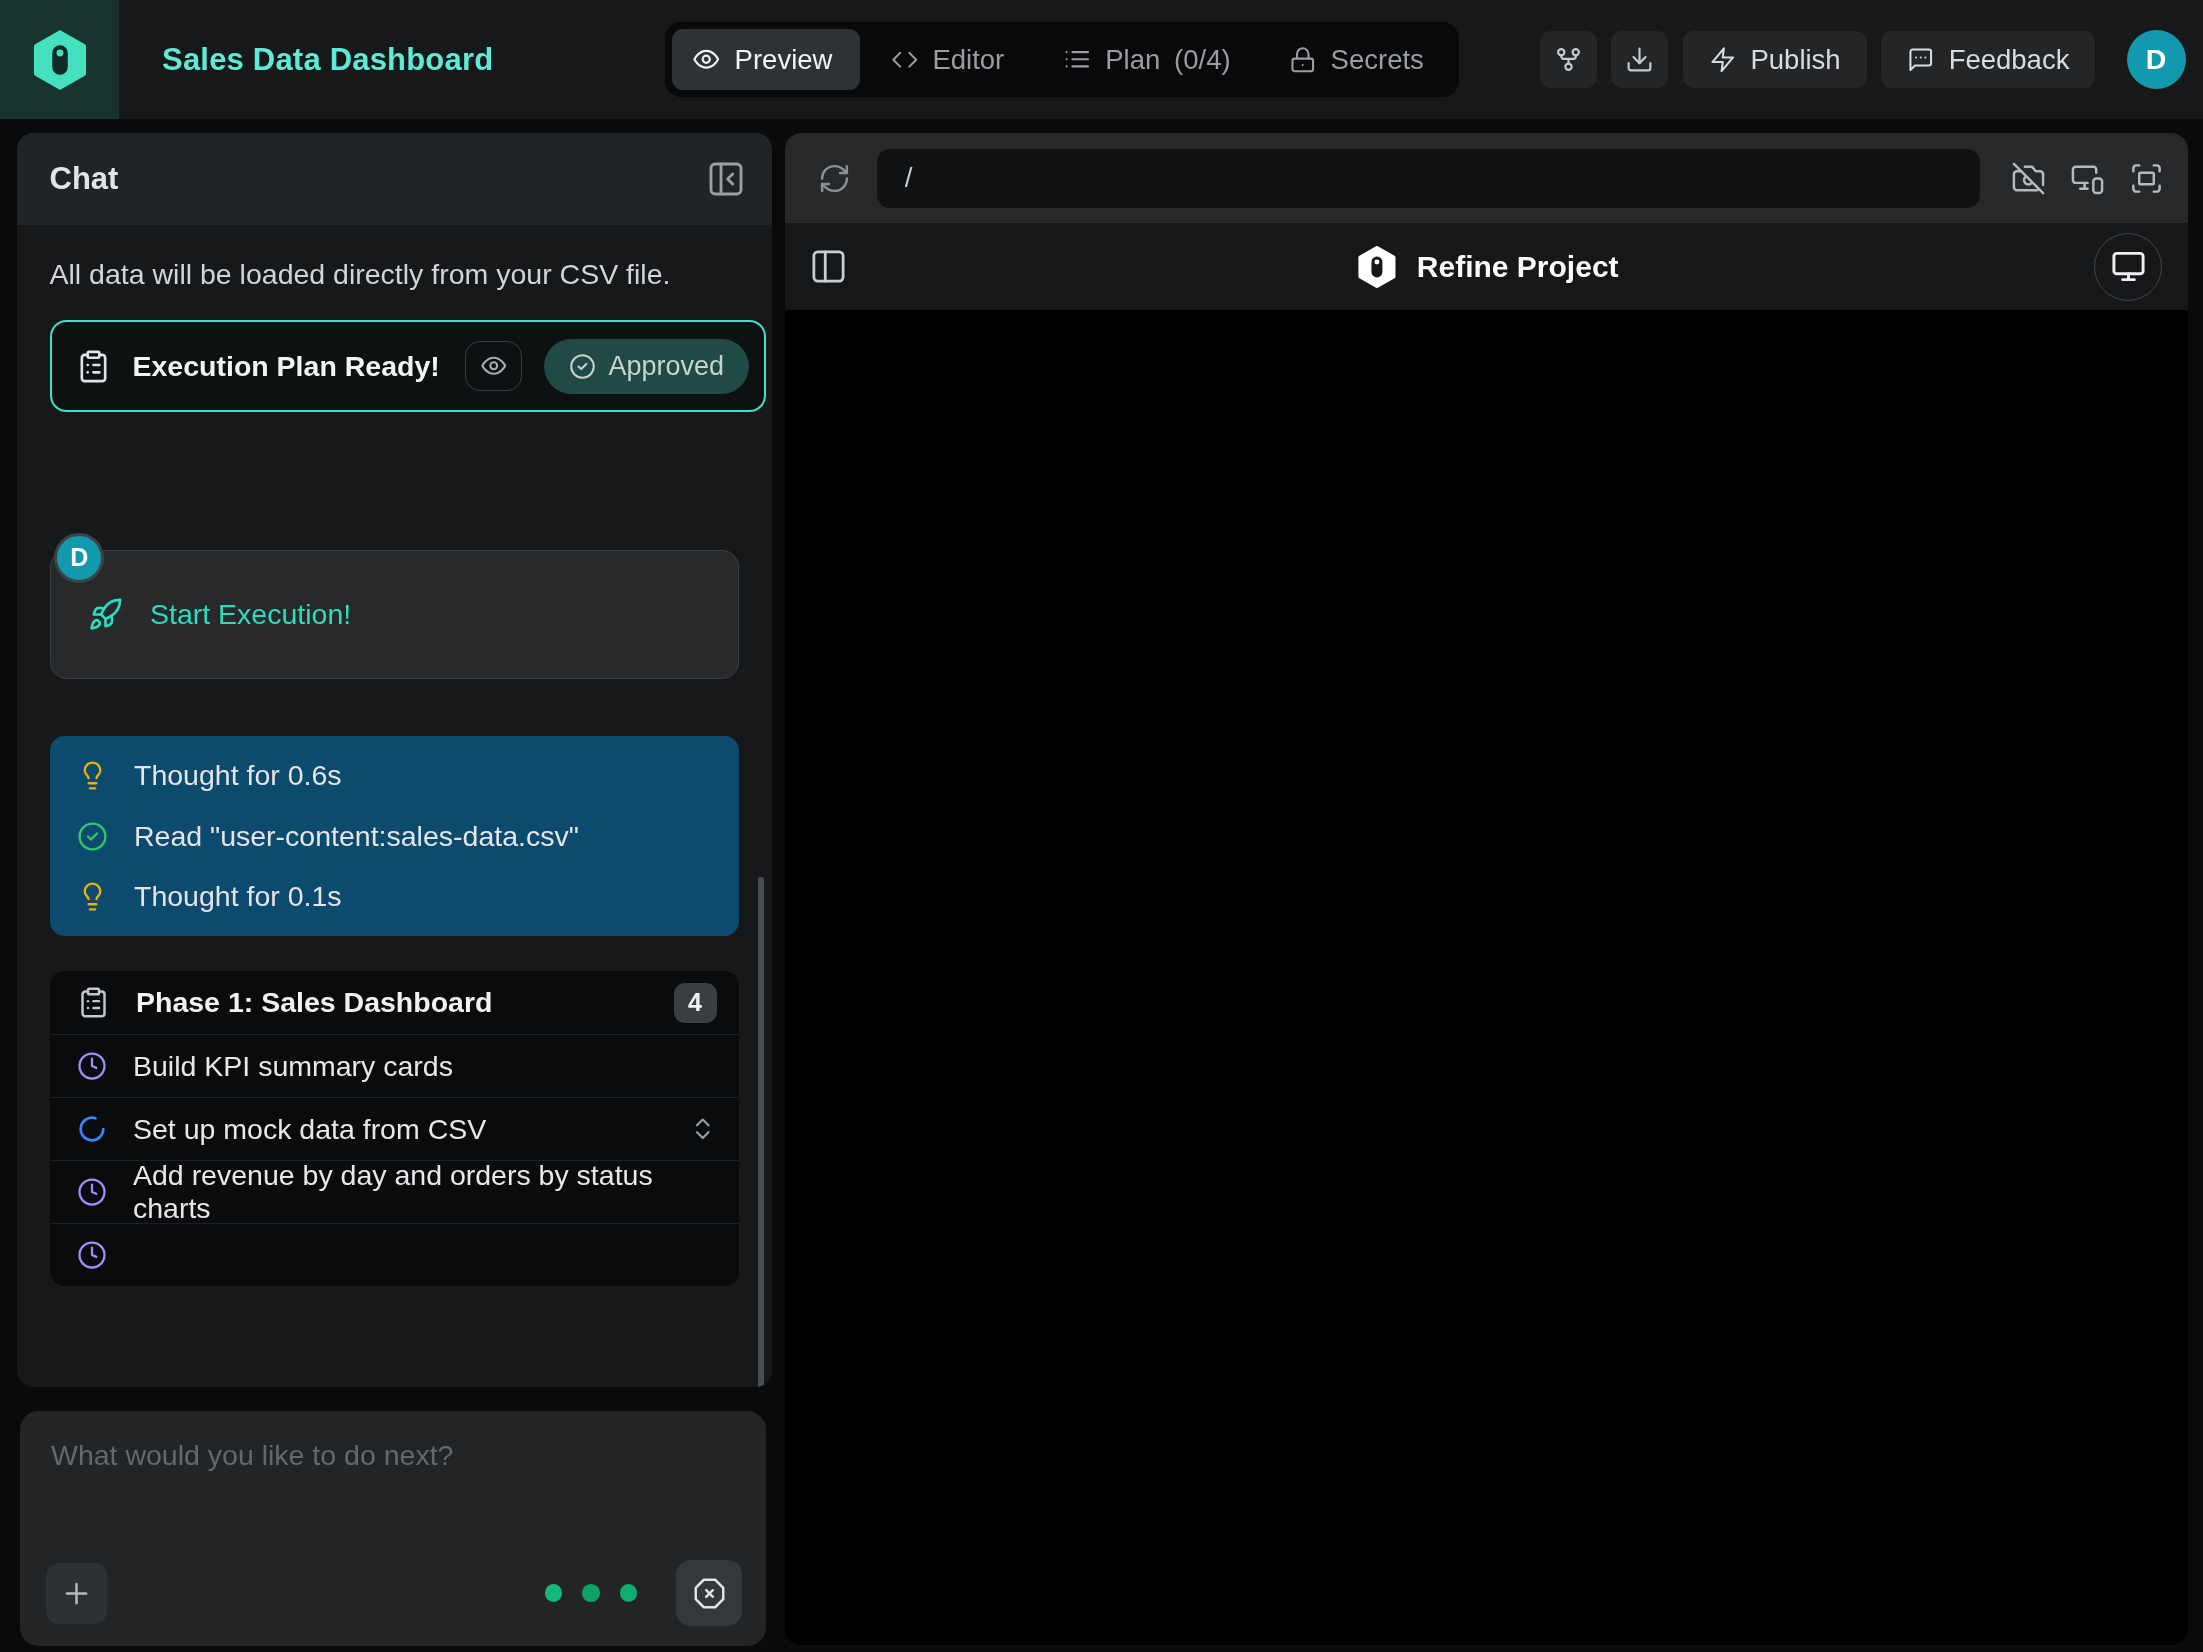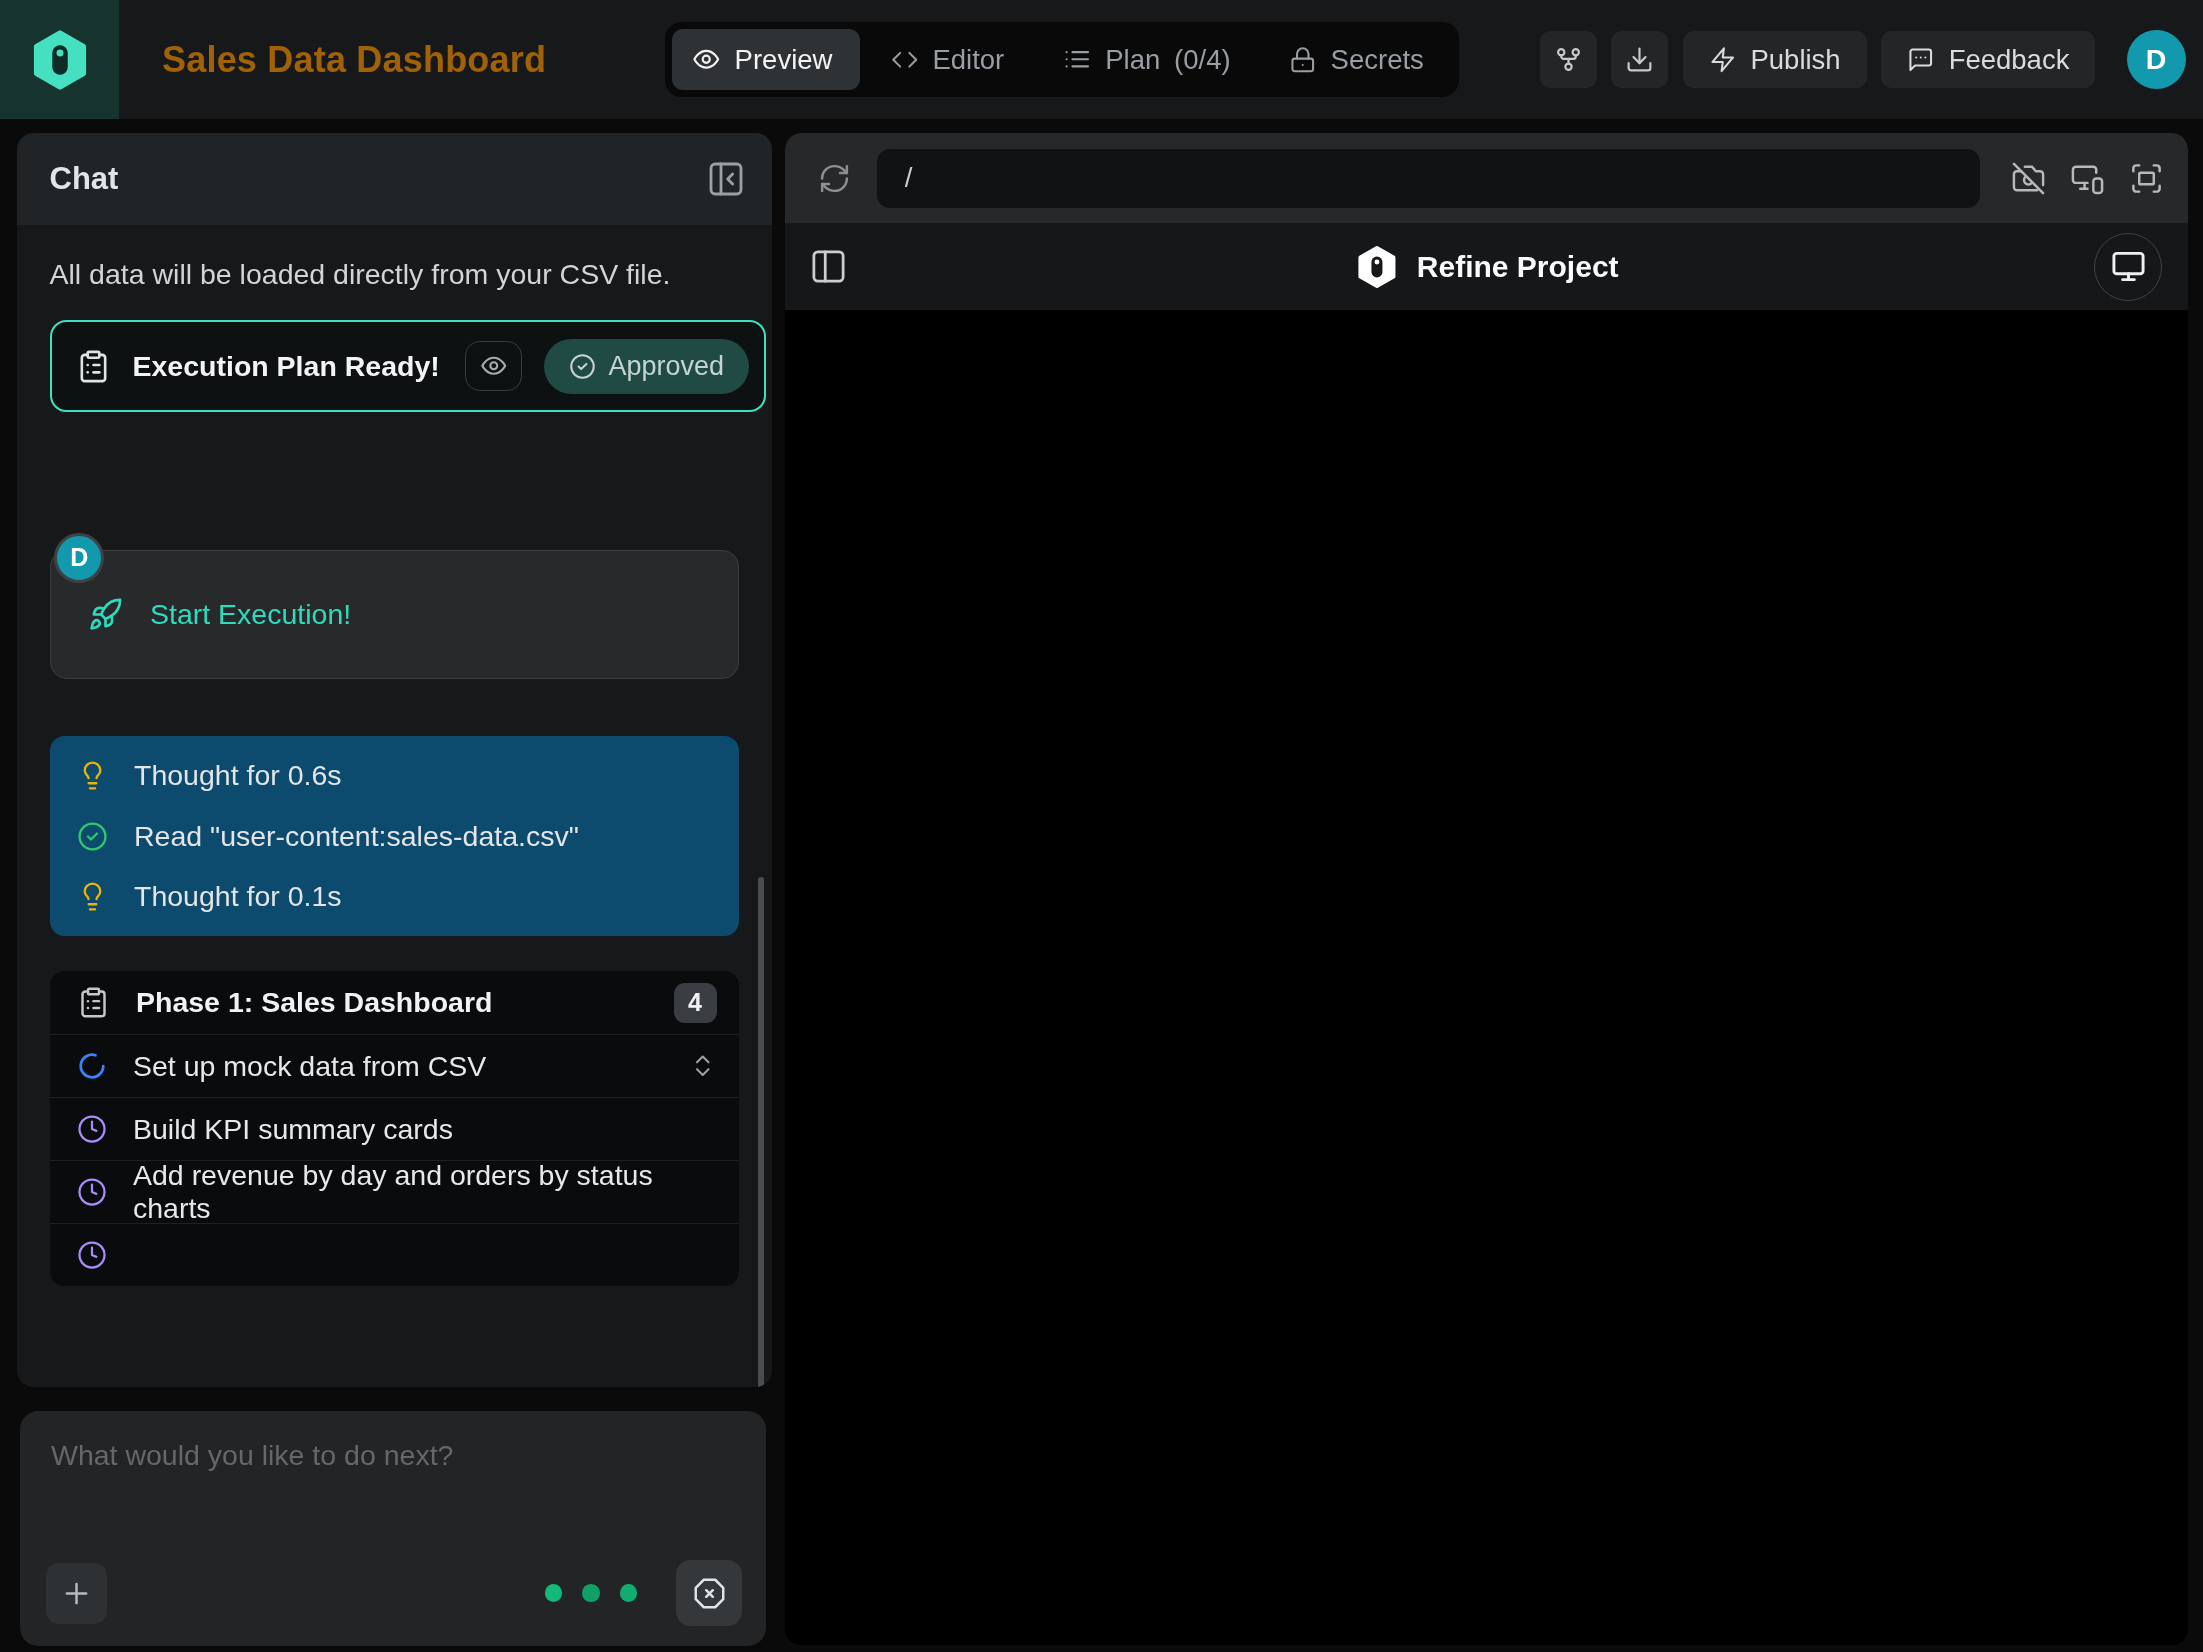--- a/index.html
+++ b/index.html
@@ -19,21 +19,21 @@
     position:absolute; top:0; left:0; width:2204px; height:119px;
     background:#17181a;
   }
   .logo-tile {
     position:absolute; left:0; top:0; width:119px; height:119px;
     background:#16332e; display:flex; align-items:center; justify-content:center;
   }
   .app-title {
     position:absolute; left:162px; top:0; height:119px;
     display:flex; align-items:center;
-    font-size:36px; font-weight:700; color:#a16207; letter-spacing:0.2px;
+    font-size:31px; font-weight:700; color:#5eead4; letter-spacing:0.2px;
   }
   .view-tabs {
     position:absolute; left:665px; top:22px; height:75px;
     background:#09090a; border-radius:16.5px; padding:7.3px;
     display:flex; align-items:stretch; gap:3.7px;
   }
   .tab {
     display:flex; align-items:center; gap:13.8px;
     padding:0 27.5px; border-radius:11px; border:none; background:transparent;
     color:#989ea3; font-size:27.5px; font-family:inherit; cursor:pointer;
@@ -426,41 +426,41 @@
             <path d="M12 11h4"></path>
               <path d="M12 16h4"></path>
               <path d="M8 11h.01"></path>
               <path d="M8 16h.01"></path>
           </svg>
         </span>
         <span class="ptitle">Phase 1: Sales Dashboard</span>
         <span class="phase-badge">4</span>
       </div>
       <div class="phase-row">
+        <span class="ic clock">
+          <svg width="30" height="30" viewBox="0 0 24 24" fill="none" stroke="currentColor" stroke-width="1.8" stroke-linecap="round" stroke-linejoin="round">
+            <circle cx="12" cy="12" r="10"></circle>
+              <polyline points="12 6 12 12 15.5 13.5"></polyline>
+          </svg>
+        </span>
+        <span>Build KPI summary cards</span>
+      </div>
+      <div class="phase-row">
         <span class="ic spinner">
           <svg width="30" height="30" viewBox="0 0 24 24" fill="none" stroke="currentColor" stroke-width="2.2" stroke-linecap="round">
             <path d="M21 12a9 9 0 1 1-6.22-8.56"></path>
           </svg>
         </span>
         <span>Set up mock data from CSV</span>
         <span class="ic chevrons">
           <svg width="27.5" height="27.5" viewBox="0 0 24 24" fill="none" stroke="currentColor" stroke-width="1.8" stroke-linecap="round" stroke-linejoin="round">
             <path d="m7 15 5 5 5-5"></path>
               <path d="m7 9 5-5 5 5"></path>
           </svg>
         </span>
-      </div>
-      <div class="phase-row">
-        <span class="ic clock">
-          <svg width="30" height="30" viewBox="0 0 24 24" fill="none" stroke="currentColor" stroke-width="1.8" stroke-linecap="round" stroke-linejoin="round">
-            <circle cx="12" cy="12" r="10"></circle>
-              <polyline points="12 6 12 12 15.5 13.5"></polyline>
-          </svg>
-        </span>
-        <span>Build KPI summary cards</span>
       </div>
       <div class="phase-row">
         <span class="ic clock">
           <svg width="30" height="30" viewBox="0 0 24 24" fill="none" stroke="currentColor" stroke-width="1.8" stroke-linecap="round" stroke-linejoin="round">
             <circle cx="12" cy="12" r="10"></circle>
               <polyline points="12 6 12 12 15.5 13.5"></polyline>
           </svg>
         </span>
         <span>Add revenue by day and orders by status charts</span>
       </div>

